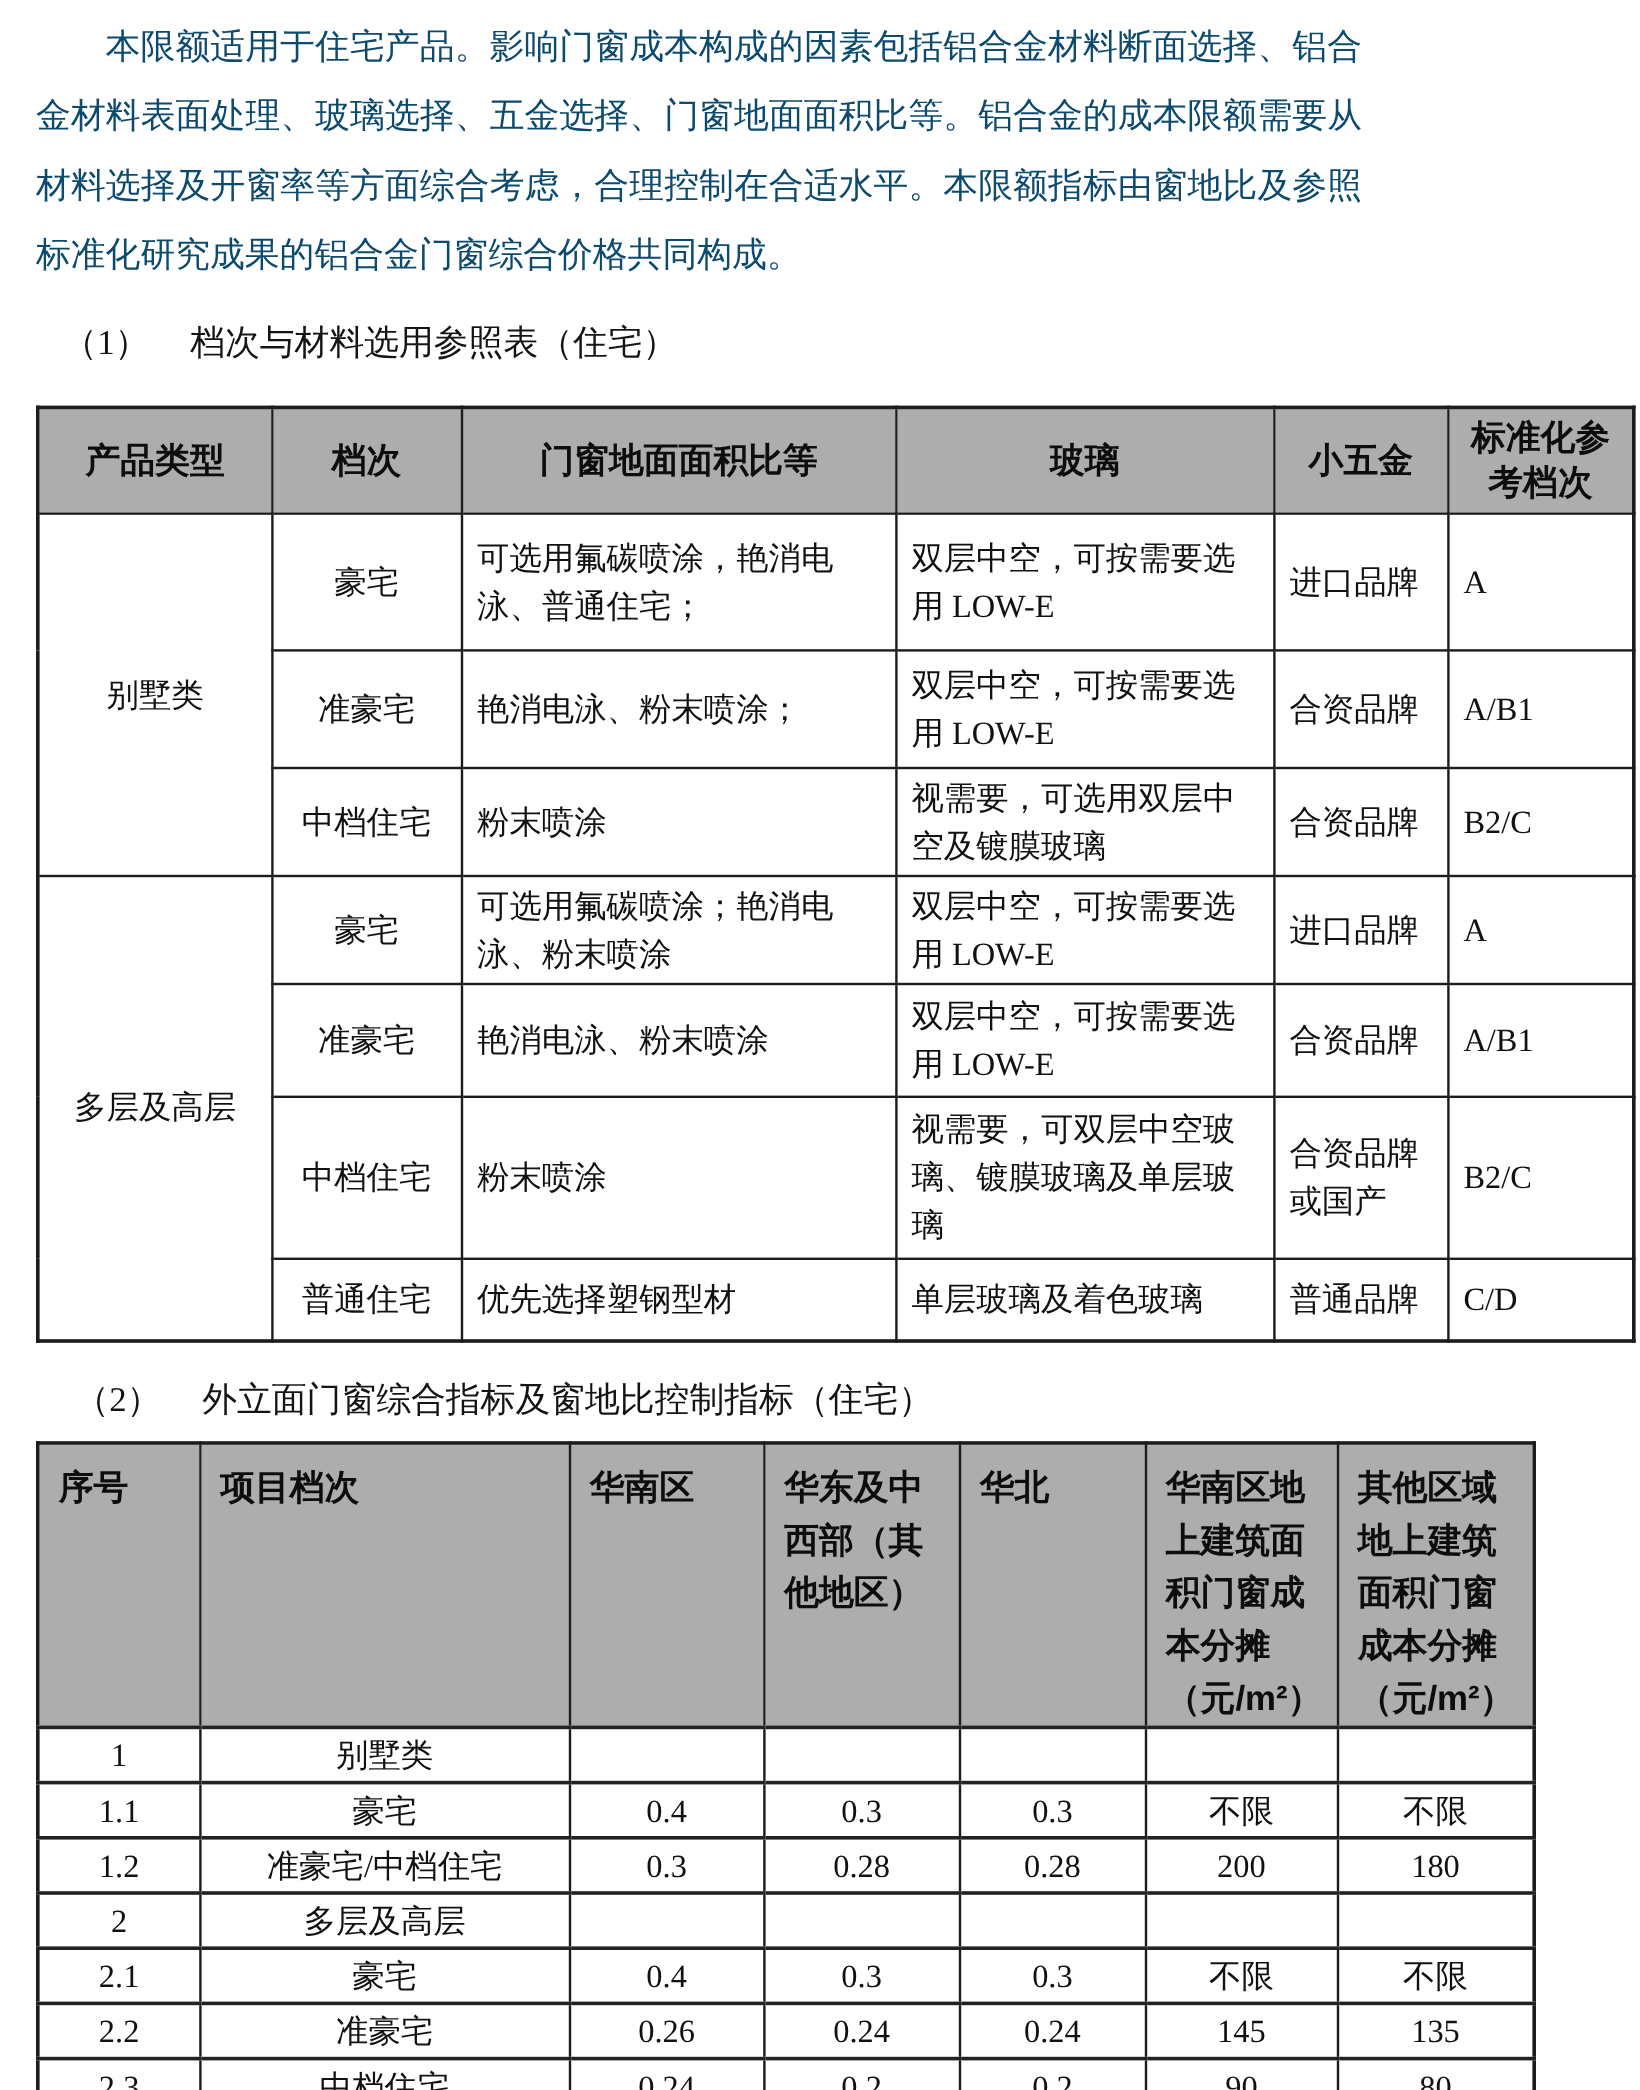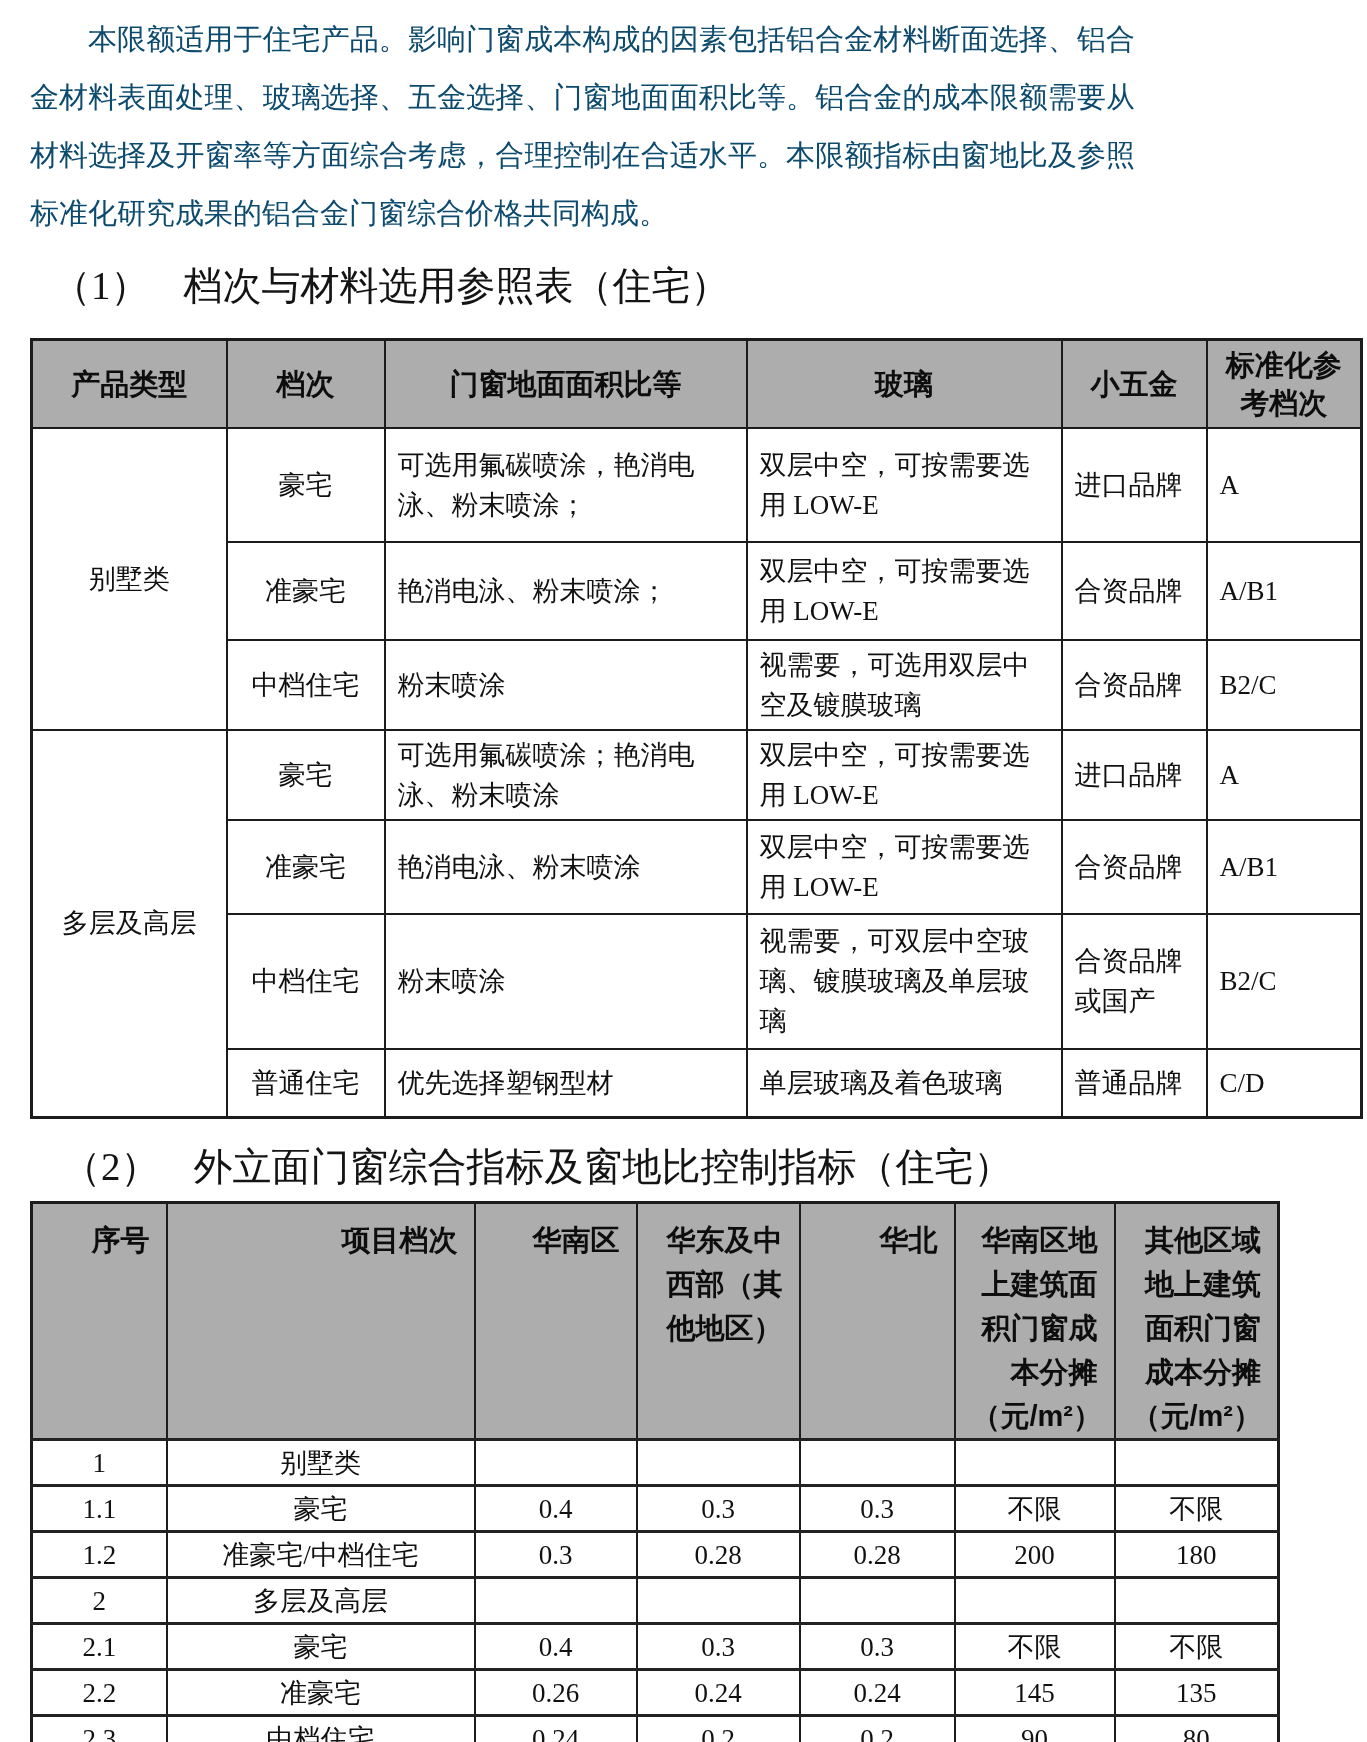--- a/index.html
+++ b/index.html
@@ -14,21 +14,21 @@
   .intro {
     width: 1105px; margin: 0;
     font-size: 29px; line-height: 58px;
     text-align: justify; text-indent: 2em;
     color: #0c4a6e;
   }
 
   
   .section-heading {
     margin: 22px 0 0 22px;
-    font-size: 39px; line-height: 44px;
+    font-size: 29px; line-height: 44px;
     color: #141414; white-space: nowrap;
   }
   .section-heading .sec-label { margin-right: 34px; }
   .section-heading.second { margin-top: 26px; margin-left: 32px; }
 
   
   table { border-collapse: collapse; table-layout: fixed; background: #fff; }
   th, td { box-sizing: border-box; overflow: hidden; }
   th {
     background: #adadad;
@@ -50,21 +50,21 @@
   .t1 tr.h-r1 { height: 114px; }
   .t1 tr.h-r2 { height: 98px; }
   .t1 tr.h-r3 { height: 90px; }
   .t1 tr.h-r4 { height: 90px; }
   .t1 tr.h-r5 { height: 94px; }
   .t1 tr.h-r6 { height: 135px; }
   .t1 tr.h-r7 { height: 69px; }
 
   
   .t2 { width: 1247px; margin-top: 12px; border: 3px solid #1c1c1c; }
-  .t2 th { border: 2px solid #1c1c1c; font-size: 29px; line-height: 44px; text-align: right; vertical-align: top; padding: 14px 16px 0 16px; }
+  .t2 th { border: 2px solid #1c1c1c; font-size: 29px; line-height: 44px; text-align: left; vertical-align: top; padding: 14px 16px 0 16px; }
   .t2 thead tr { height: 223px; }
   .t2 td {
     border-left: 2px solid #1c1c1c; border-right: 2px solid #1c1c1c;
     border-top: 3px solid #222; border-bottom: 3px solid #222;
     font-size: 27px; line-height: 40px; text-align: center; vertical-align: middle;
     padding: 0 4px; white-space: nowrap;
   }
   .t2 tbody tr { height: 46px; }
 </style>
 </head>
@@ -94,21 +94,21 @@
         <th>门窗地面面积比等</th>
         <th>玻璃</th>
         <th>小五金</th>
         <th>标准化参考档次</th>
       </tr>
     </thead>
     <tbody>
       <tr class="h-r1">
         <td class="c-center" rowspan="3">别墅类</td>
         <td class="c-center">豪宅</td>
-        <td class="c-left">可选用氟碳喷涂，艳消电泳、粉末喷涂；</td>
+        <td class="c-left">可选用氟碳喷涂，艳消电泳、普通住宅；</td>
         <td class="c-left">双层中空，可按需要选用 LOW-E</td>
         <td class="c-left">进口品牌</td>
         <td class="c-left">A</td>
       </tr>
       <tr class="h-r2">
         <td class="c-center">准豪宅</td>
         <td class="c-left">艳消电泳、粉末喷涂；</td>
         <td class="c-left">双层中空，可按需要选用 LOW-E</td>
         <td class="c-left">合资品牌</td>
         <td class="c-left">A/B1</td>

